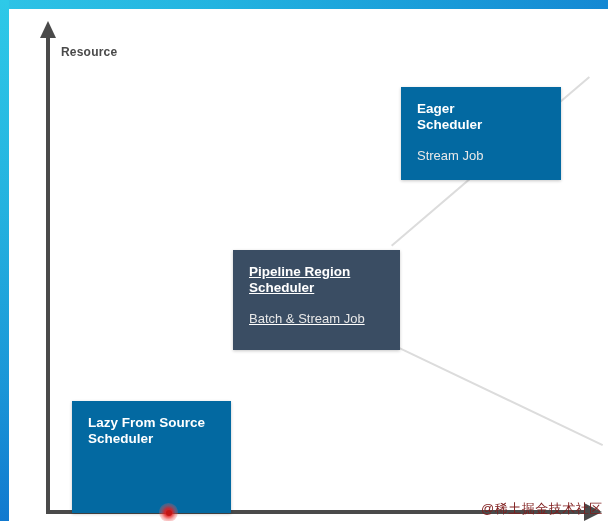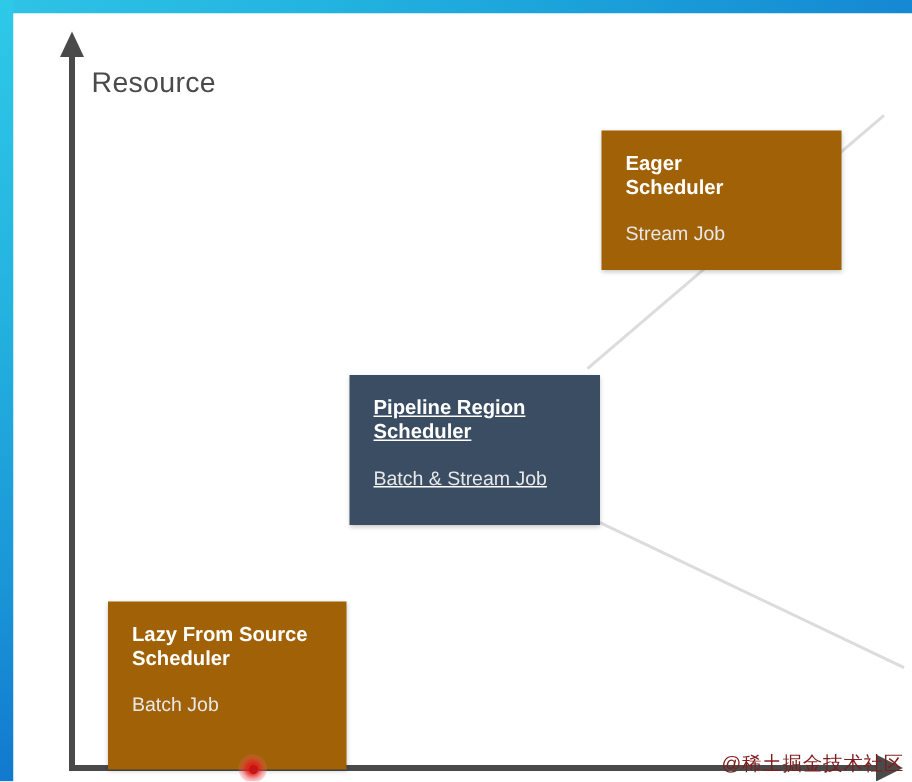--- a/index.html
+++ b/index.html
@@ -67,22 +67,22 @@
     left: 575px;
     top: 494px;
     width: 0; height: 0;
     border-top: 9px solid transparent;
     border-bottom: 9px solid transparent;
     border-left: 18px solid #4a4a4a;
   }
   .axis-label {
     position: absolute;
     color: #4a4a4a;
-    font-weight: normal;
-    font-size: 19px;
+    font-weight: bold;
+    font-size: 12px;
     letter-spacing: 0.2px;
     white-space: nowrap;
   }
   .axis-label.resource { left: 52px; top: 36px; }
   .axis-label.performance { left: 466px; top: 473px; }
 
   
   .connector {
     position: absolute;
     height: 2px;
@@ -105,21 +105,21 @@
     color: #ffffff;
     white-space: pre-line;
   }
   .node .sub {
     margin-top: 15px;
     font-size: 13px;
     line-height: 16px;
     color: #e8e8e8;
     white-space: nowrap;
   }
-  .node.gray { background: #a16207; }
+  .node.gray { background: #0369a1; }
   .node.blue { background: #3a4d63; text-decoration: underline; }
 
   .node-eager { left: 392px; top: 78px; width: 160px; height: 93px; }
   .node-pipeline { left: 224px; top: 241px; width: 167px; height: 100px; }
   .node-lazy { left: 63px; top: 392px; width: 159px; height: 112px; }
 
   
   .click-marker {
     position: absolute;
     left: 150px;
@@ -182,21 +182,20 @@
 
     <div class="node blue node-pipeline">
       <div class="title">Pipeline Region
 Scheduler</div>
       <div class="sub">Batch &amp; Stream Job</div>
     </div>
 
     <div class="node gray node-lazy">
       <div class="title">Lazy From Source
 Scheduler</div>
-      <div class="sub">Batch Job</div>
     </div>
 
     <div class="watermark">@稀土掘金技术社区</div>
 
     <div class="click-marker"></div>
 
   </div>
 </div>
 
 </body></html>

